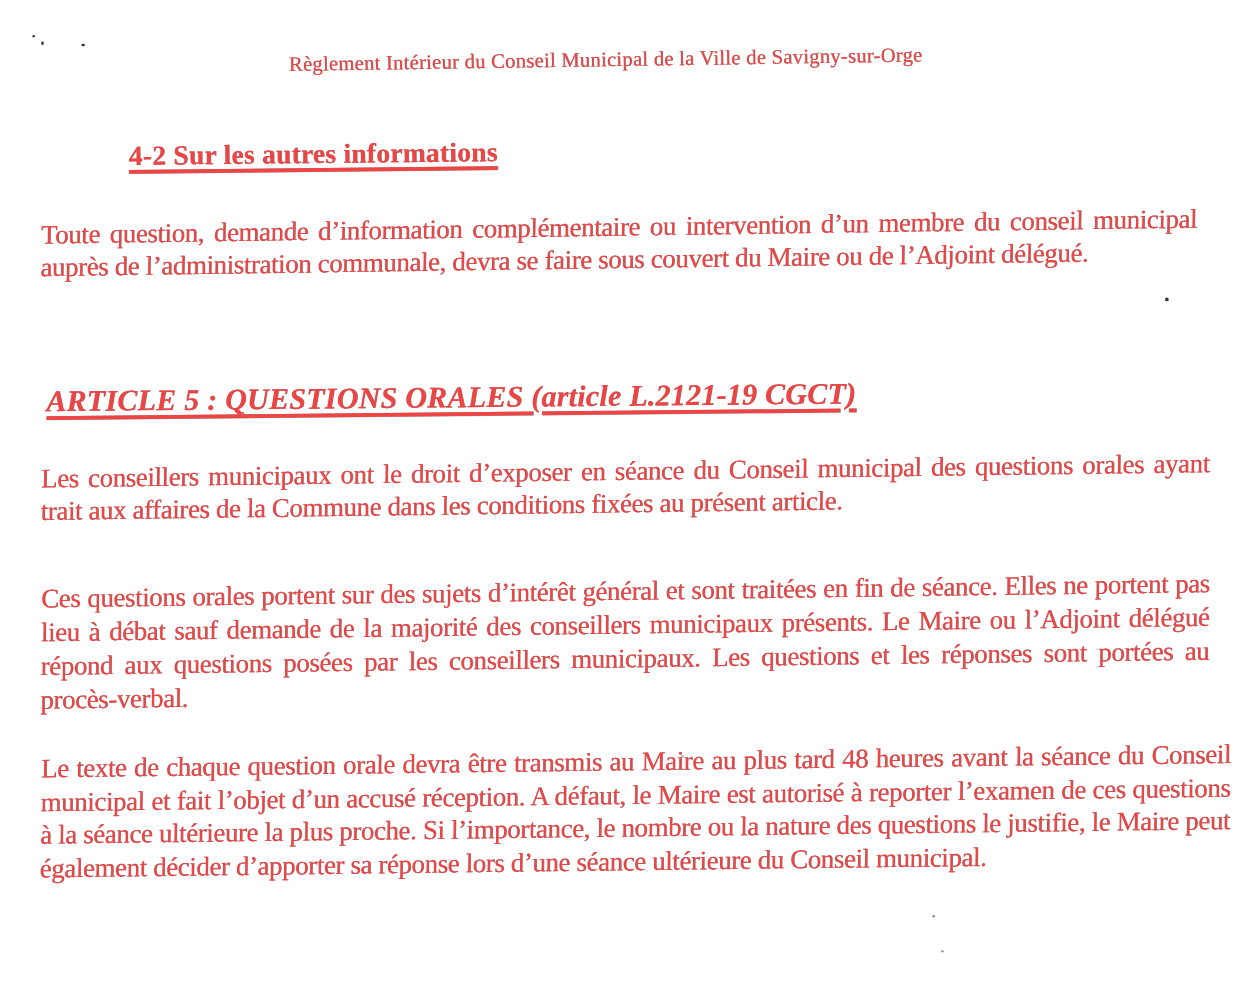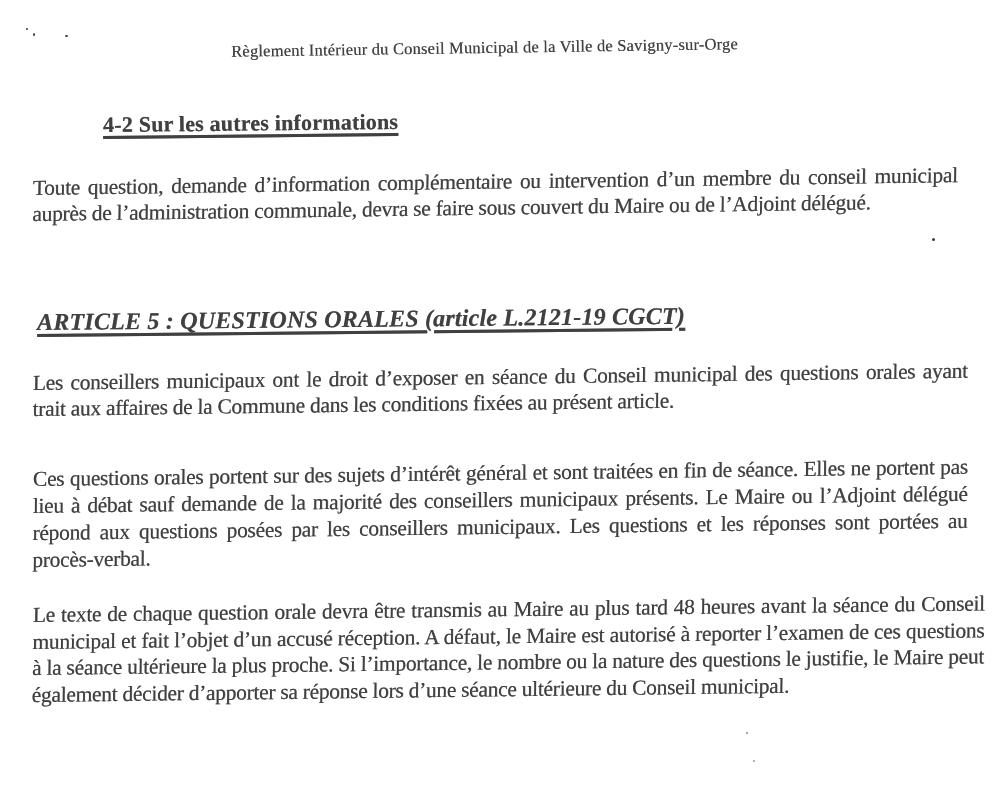--- a/index.html
+++ b/index.html
@@ -2,21 +2,21 @@
 <html><head>
 <meta charset="utf-8">
 <style>
   html,body{margin:0;padding:0;background:#ffffff;}
   .page{
     position:relative;
     width:1003px;height:793px;
     background:#ffffff;
     overflow:hidden;
     font-family:"Liberation Serif","DejaVu Serif",serif;
-    color:#404040;
+    color:#ef4444;
     text-shadow:0.35px 0 0 rgba(25,25,25,0.55);
   }
   .doc-header{
     position:absolute;top:38px;left:-17px;width:1003px;
     text-align:center;
     font-size:16.5px;letter-spacing:0.2px;
     transform:rotate(-0.85deg);
   }
   .section-heading{
     position:absolute;top:112px;left:103px;

